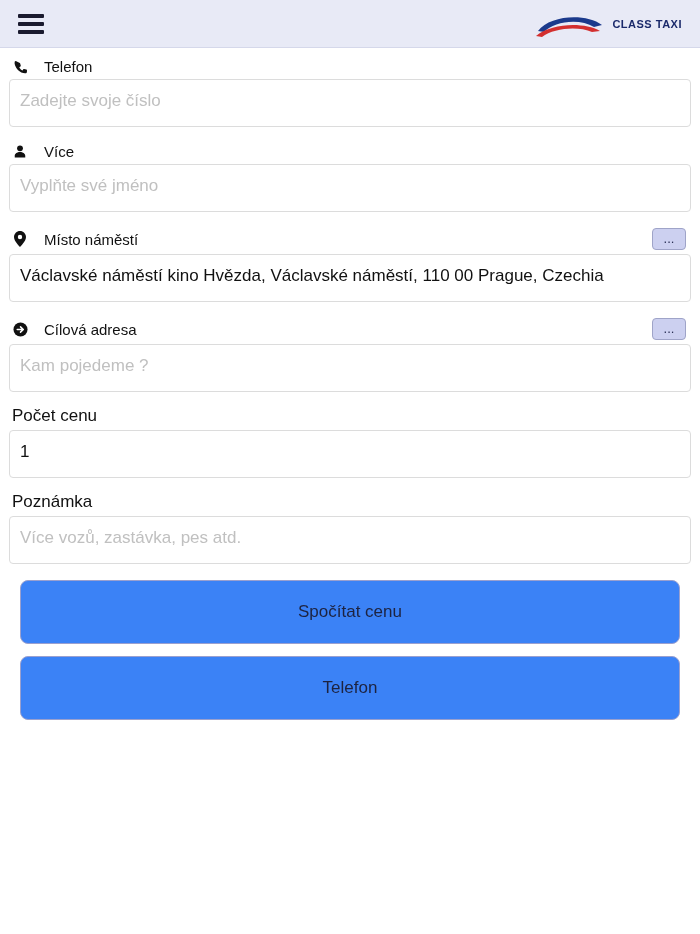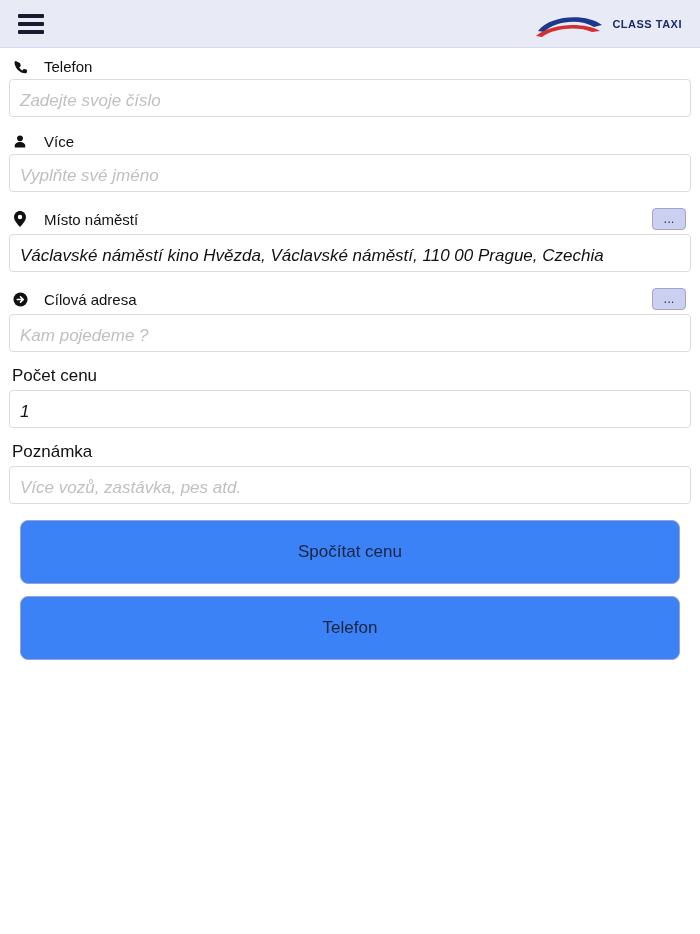--- a/index.html
+++ b/index.html
@@ -111,32 +111,31 @@
     border-color: #b5b5b5;
     color: #111;
     font-weight: bold;
     min-width: 30px;
   }
 
   .input {
     display: block;
     width: 682px;
     margin: 0 auto 6px auto;
-    height: 38px;
+    height: 48px;
     line-height: 42px;
     border: 1px solid #dcdcdc;
     border-radius: 4px;
     background: #ffffff;
     padding: 0 10px;
     font-size: 17px;
     color: #111111;
     overflow: hidden;
     white-space: nowrap;
     text-overflow: ellipsis;
-    font-style: italic;
   }
   .input.placeholder { color: #c0c0c0; }
 
   .plain-label {
     padding: 8px 0 4px 10px;
     font-size: 17px;
     color: #111111;
   }
 
   .actions {

